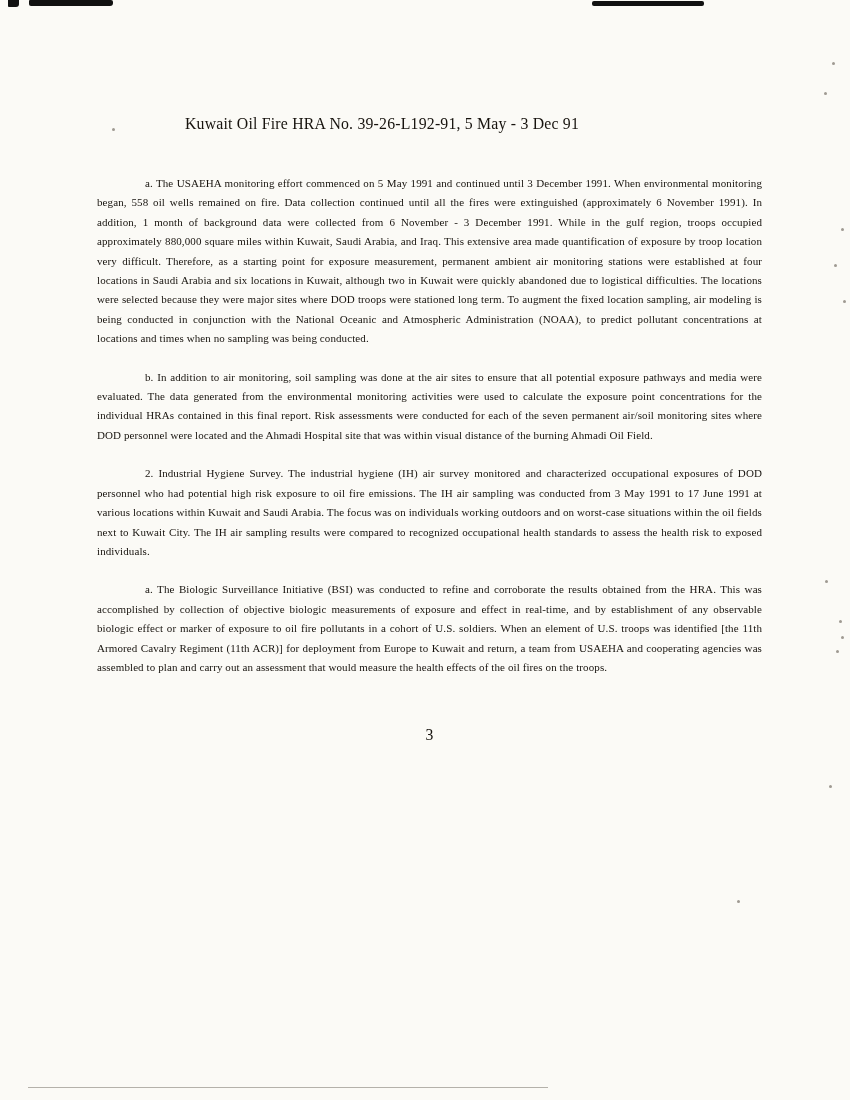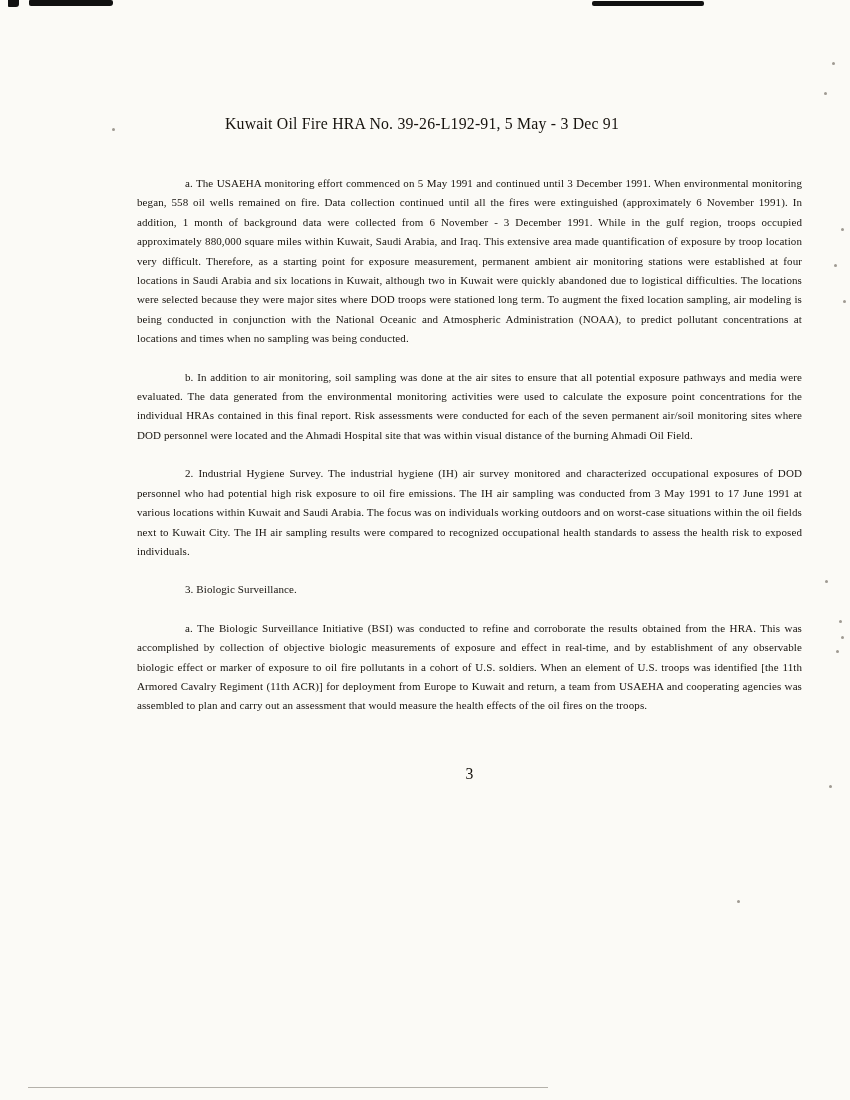--- a/index.html
+++ b/index.html
@@ -14,21 +14,20 @@
     background: #fbfaf6;
     overflow: hidden;
     font-family: "Liberation Serif", serif;
     color: #17130e;
   }
   .content {
     position: absolute;
     left: 97px;
     top: 115px;
     width: 665px;
-    margin-left: 40px;
   }
   .doc-title {
     font-size: 15.8px;
     font-weight: normal;
     margin: 0 0 41px 88px;
     letter-spacing: 0.2px;
   }
   .para {
     font-size: 11px;
     line-height: 19.4px;
@@ -85,20 +84,19 @@
 
   <div class="content">
     <h1 class="doc-title">Kuwait Oil Fire HRA No. 39-26-L192-91, 5 May - 3 Dec 91</h1>
 
     <p class="para">a.  The USAEHA monitoring effort commenced on 5 May 1991 and continued until 3 December 1991.  When environmental monitoring began, 558 oil wells remained on fire.  Data collection continued until all the fires were extinguished (approximately 6 November 1991).  In addition, 1 month of background data were collected from 6 November - 3 December 1991.  While in the gulf region, troops occupied approximately 880,000 square miles within Kuwait, Saudi Arabia, and Iraq.  This extensive area made quantification of exposure by troop location very difficult.  Therefore, as a starting point for exposure measurement, permanent ambient air monitoring stations were established at four locations in Saudi Arabia and six locations in Kuwait, although two in Kuwait were quickly abandoned due to logistical difficulties.  The locations were selected because they were major sites where DOD troops were stationed long term.  To augment the fixed location sampling, air modeling is being conducted in conjunction with the National Oceanic and Atmospheric Administration (NOAA), to predict pollutant concentrations at locations and times when no sampling was being conducted.</p>
 
     <p class="para">b.  In addition to air monitoring, soil sampling was done at the air sites to ensure that all potential exposure pathways and media were evaluated.  The data generated from the environmental monitoring activities were used to calculate the exposure point concentrations for the individual HRAs contained in this final report.  Risk assessments were conducted for each of the seven permanent air/soil monitoring sites where DOD personnel were located and the Ahmadi Hospital site that was within visual distance of the burning Ahmadi Oil Field.</p>
 
     <p class="para">2.  Industrial Hygiene Survey.  The industrial hygiene (IH) air survey monitored and characterized occupational exposures of DOD personnel who had potential high risk exposure to oil fire emissions.  The IH air sampling was conducted from 3 May 1991 to 17 June 1991 at various locations within Kuwait and Saudi Arabia.  The focus was on individuals working outdoors and on worst-case situations within the oil fields next to Kuwait City.  The IH air sampling results were compared to recognized occupational health standards to assess the health risk to exposed individuals.</p>
 
-    <p class="para">3.  Biologic Surveillance.</p>
 
     <p class="para">a.  The Biologic Surveillance Initiative (BSI) was conducted to refine and corroborate the results obtained from the HRA.  This was accomplished by collection of objective biologic measurements of exposure and effect in real-time, and by establishment of any observable biologic effect or marker of exposure to oil fire pollutants in a cohort of U.S. soldiers.  When an element of U.S. troops was identified [the 11th Armored Cavalry Regiment (11th ACR)] for deployment from Europe to Kuwait and return, a team from USAEHA and cooperating agencies was assembled to plan and carry out an assessment that would measure the health effects of the oil fires on the troops.</p>
 
     <div class="page-number">3</div>
   </div>
 
 </div>
 
 </body></html>

